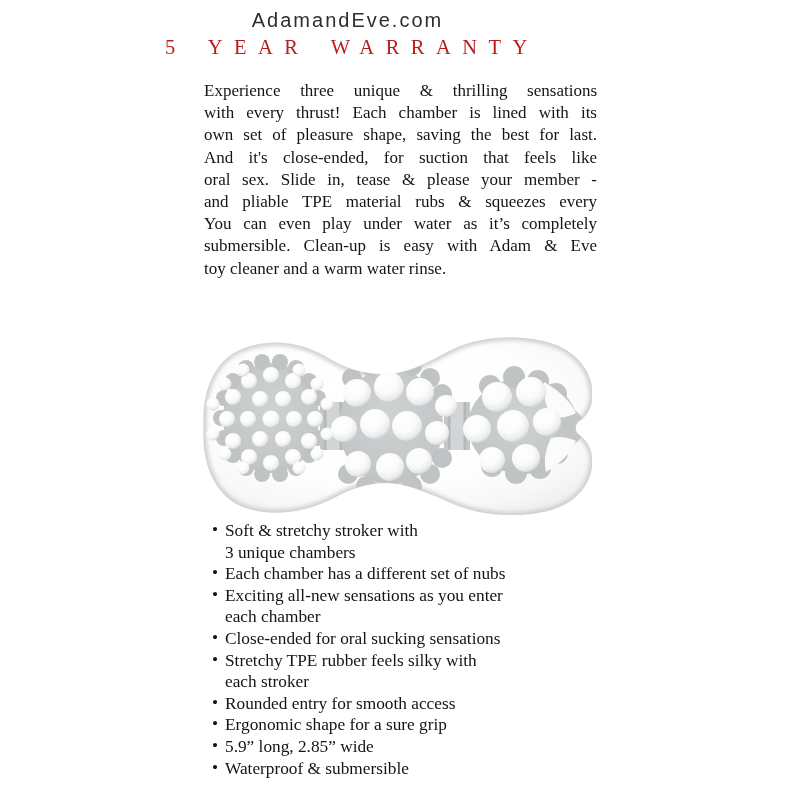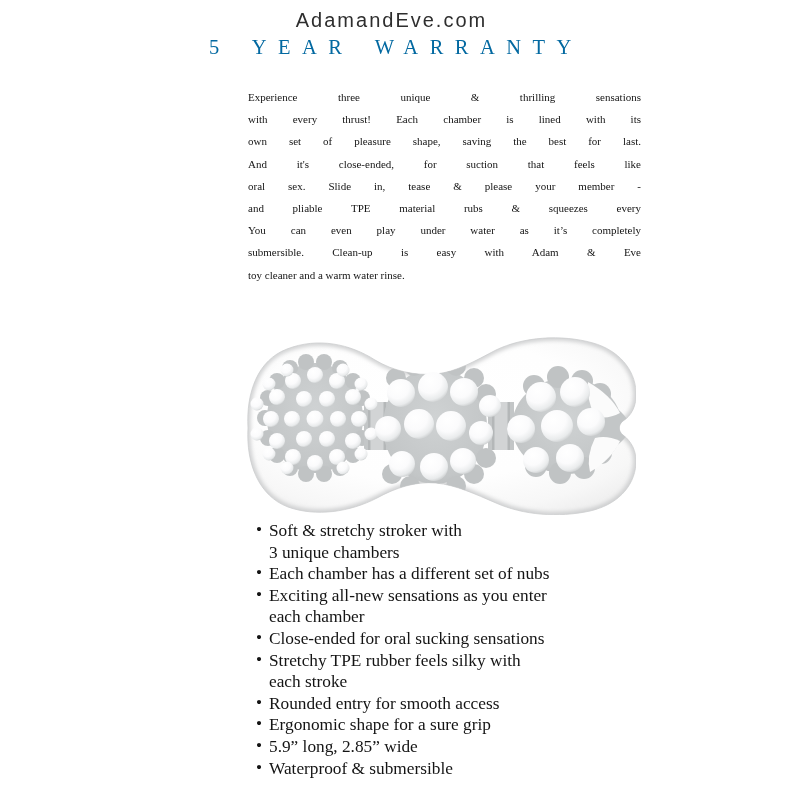--- a/index.html
+++ b/index.html
@@ -1,46 +1,46 @@
 <!DOCTYPE html>
 <html><head>
 <meta charset="utf-8">
 <style>
   html,body{margin:0;padding:0;background:#ffffff;}
   .page{position:relative;width:693px;height:800px;background:#ffffff;overflow:hidden;
-        font-family:"Liberation Serif", "DejaVu Serif", serif;color:#141414;margin-left:44px;}
+        font-family:"Liberation Serif", "DejaVu Serif", serif;color:#141414;}
 
   .site{position:absolute;top:9px;left:0;width:100%;text-align:center;
         font-family:"Liberation Sans", sans-serif;font-size:20px;letter-spacing:2px;
         padding-left:2px;box-sizing:border-box;color:#2e2e2e;font-weight:400;}
 
   .warranty{position:absolute;top:36px;left:0;width:100%;text-align:center;
         font-family:"Liberation Serif", serif;font-size:20.5px;
         letter-spacing:11.5px;word-spacing:5px;padding-left:11px;box-sizing:border-box;}
 
-  .desc{position:absolute;left:204px;top:86px;width:393px;
-        font-size:11px;line-height:22.2px;}
+  .desc{position:absolute;left:204px;top:80px;width:393px;
+        font-size:17px;line-height:22.2px;}
   .para-line{text-align:justify;text-align-last:justify;white-space:normal;}
   .para-line:last-child{text-align-last:left;}
 
   .illus{position:absolute;left:200px;top:333px;width:392px;height:182px;}
 
   .features{position:absolute;left:212px;top:520px;width:430px;
         font-size:17.3px;line-height:21.6px;}
   .feature-line{position:relative;padding-left:13px;}
   .bullet{position:absolute;left:0;top:-1px;}
 </style>
 </head>
 <body>
 
 <div class="page">
 
   <div class="site">AdamandEve.com</div>
 
-  <div class="warranty" style="color:#0369a1">5 YEAR WARRANTY</div>
+  <div class="warranty" style="color:#b91c1c">5 YEAR WARRANTY</div>
 
   <div class="desc">
       <div class="para-line">Experience three unique &amp; thrilling sensations</div>
       <div class="para-line">with every thrust! Each chamber is lined with its</div>
       <div class="para-line">own set of pleasure shape, saving the best for last.</div>
       <div class="para-line">And it's close-ended, for suction that feels like</div>
       <div class="para-line">oral sex. Slide in, tease &amp; please your member -</div>
       <div class="para-line">and pliable TPE material rubs &amp; squeezes every</div>
       <div class="para-line">You can even play under water as it’s completely</div>
       <div class="para-line">submersible. Clean-up is easy with Adam &amp; Eve</div>
@@ -224,20 +224,20 @@
   </svg>
 
   <div class="features">
       <div class="feature-line"><span class="bullet">•</span>Soft &amp; stretchy stroker with</div>
       <div class="feature-line">3 unique chambers</div>
       <div class="feature-line"><span class="bullet">•</span>Each chamber has a different set of nubs</div>
       <div class="feature-line"><span class="bullet">•</span>Exciting all-new sensations as you enter</div>
       <div class="feature-line">each chamber</div>
       <div class="feature-line"><span class="bullet">•</span>Close-ended for oral sucking sensations</div>
       <div class="feature-line"><span class="bullet">•</span>Stretchy TPE rubber feels silky with</div>
-      <div class="feature-line">each stroke</div>
+      <div class="feature-line">each stroker</div>
       <div class="feature-line"><span class="bullet">•</span>Rounded entry for smooth access</div>
       <div class="feature-line"><span class="bullet">•</span>Ergonomic shape for a sure grip</div>
       <div class="feature-line"><span class="bullet">•</span>5.9” long, 2.85” wide</div>
       <div class="feature-line"><span class="bullet">•</span>Waterproof &amp; submersible</div>
     </div>
 
 </div>
 
 </body></html>

